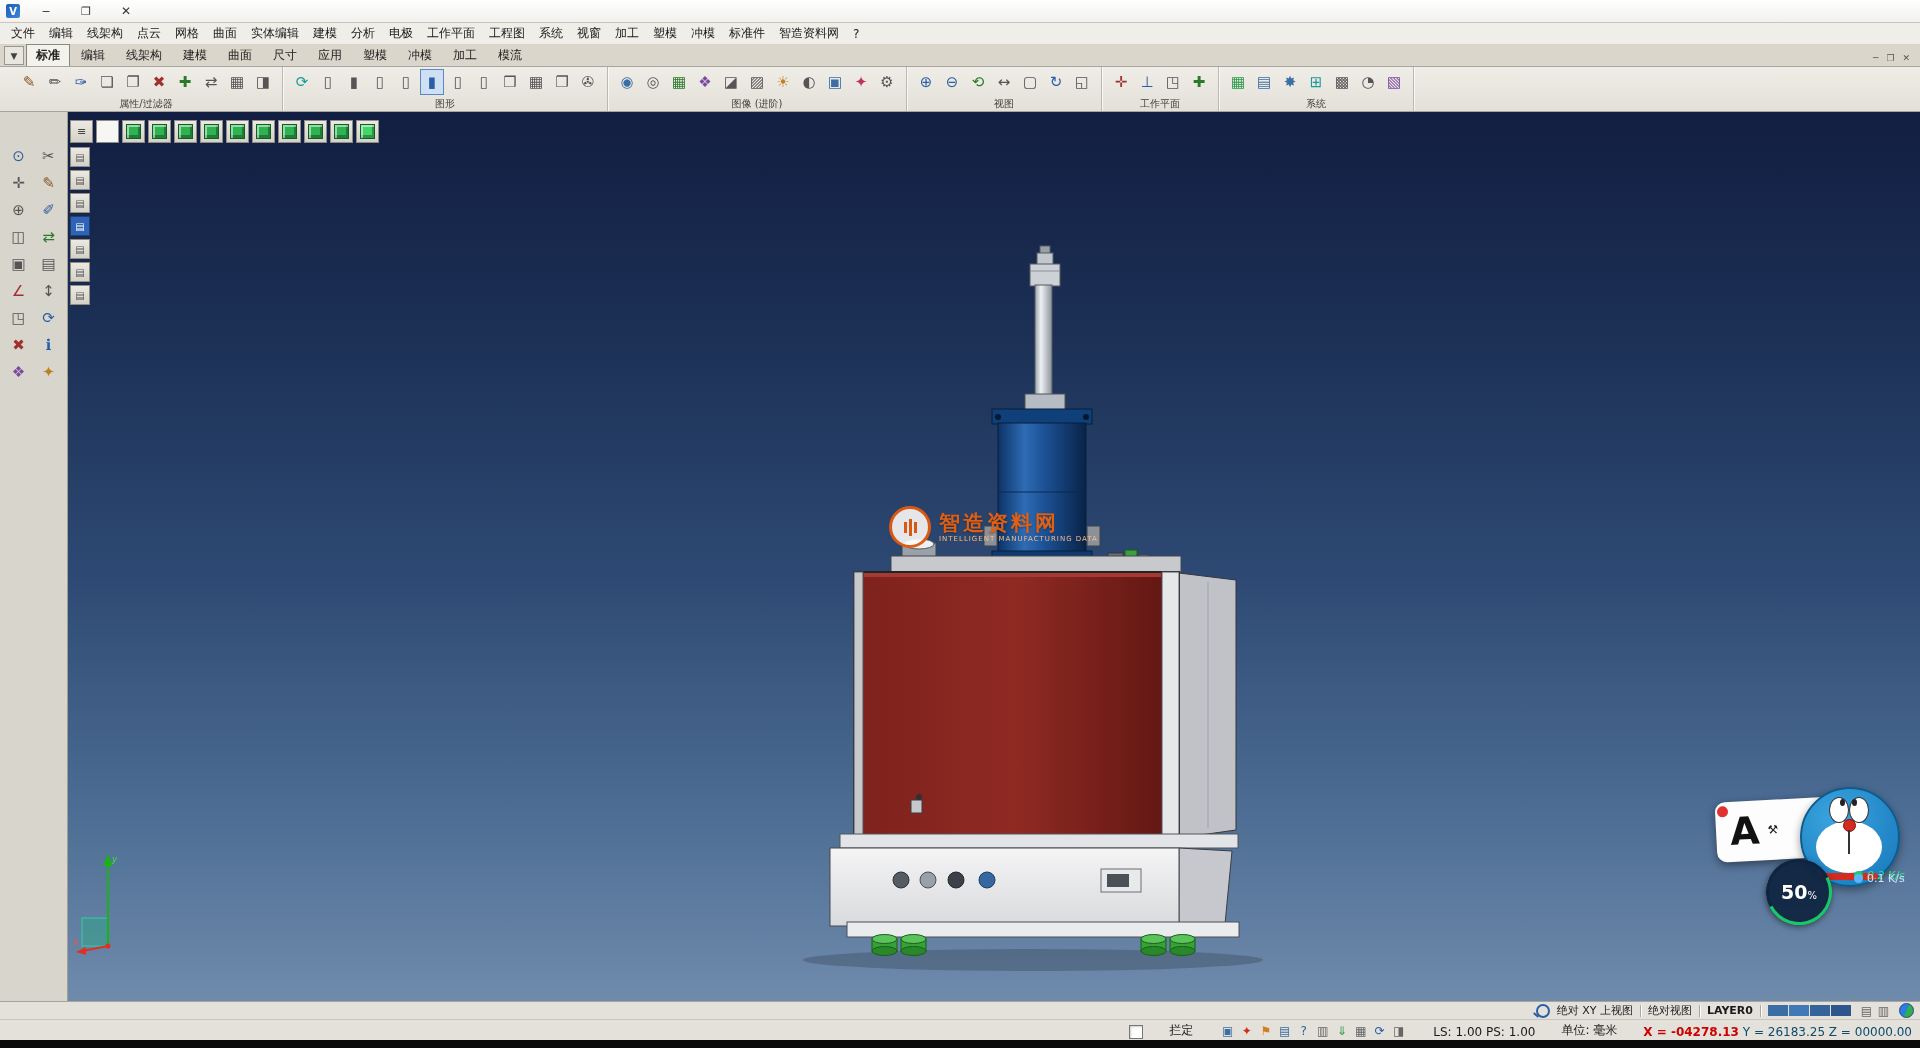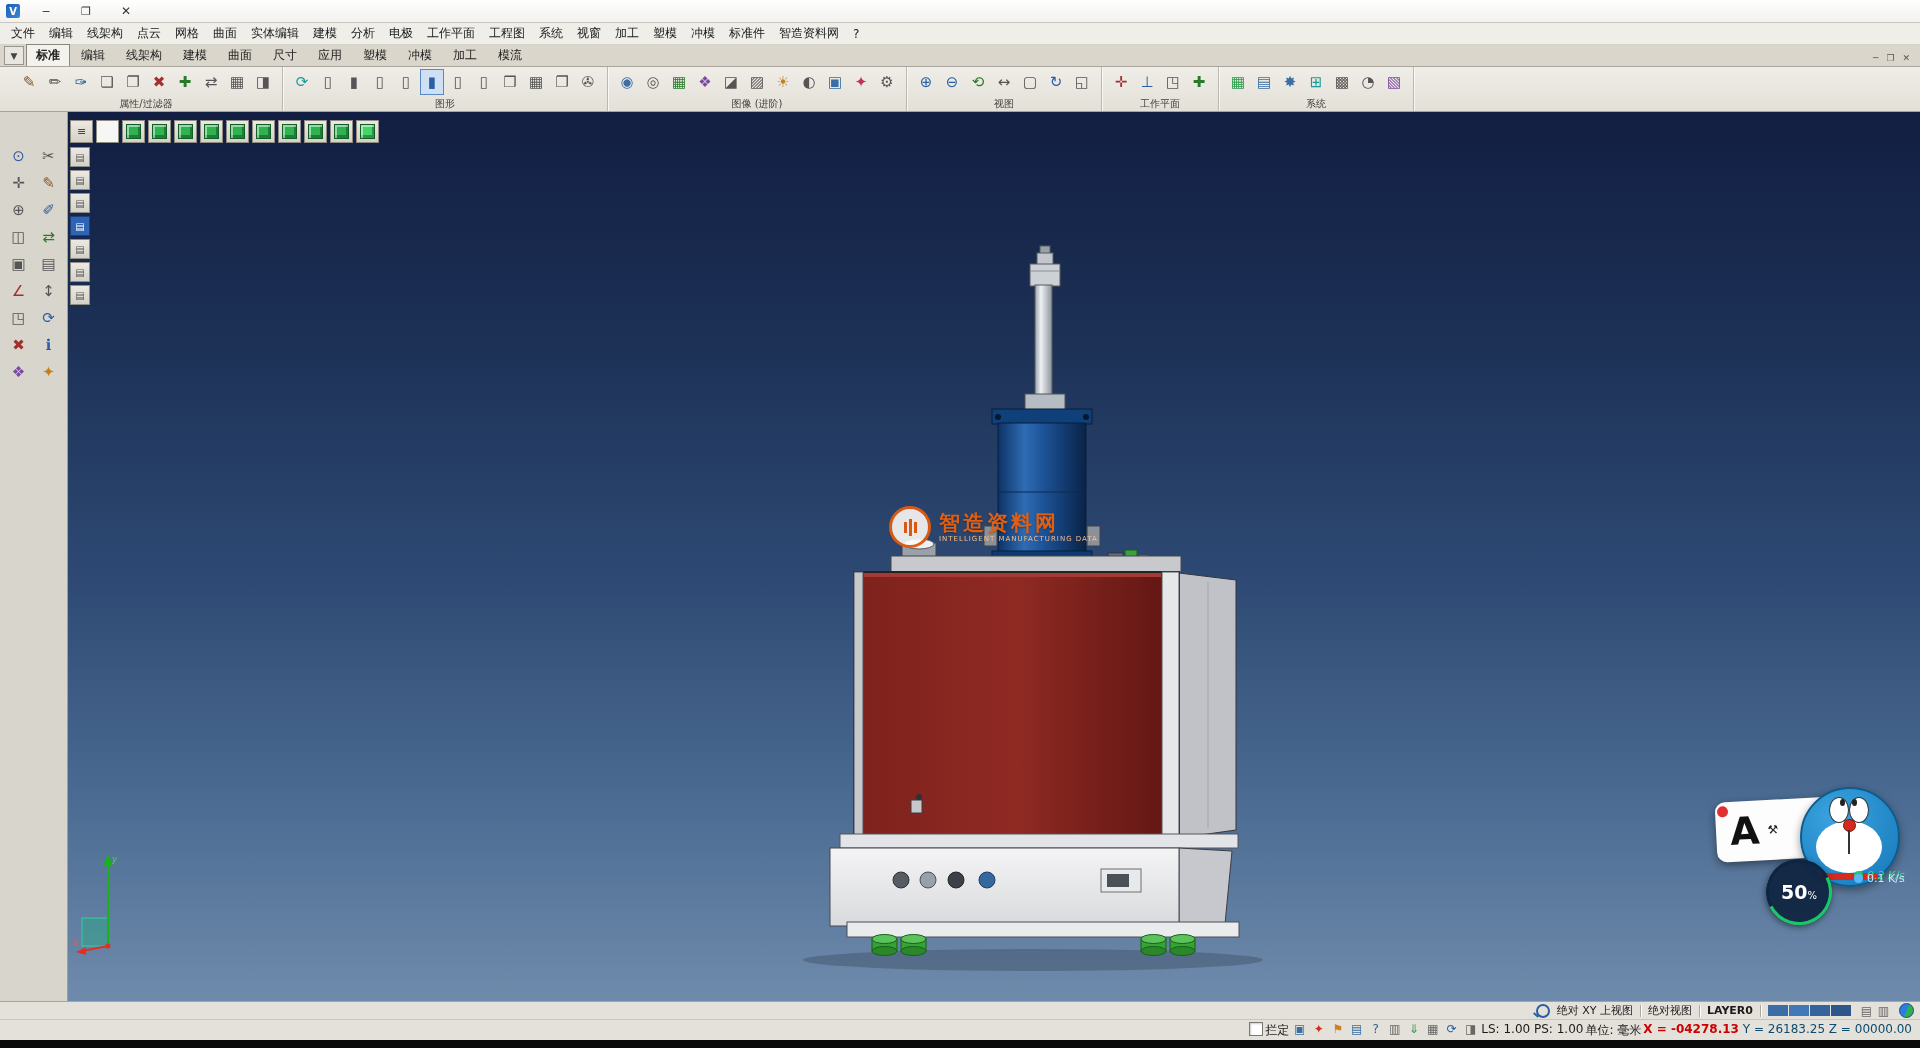--- a/index.html
+++ b/index.html
@@ -92,21 +92,21 @@
   .mag{width:10px;height:10px;border:2px solid #2a5fa5;border-radius:50%;position:relative;}
   .mag::after{content:"";position:absolute;left:-5px;top:8px;width:6px;height:2px;background:#2a5fa5;transform:rotate(40deg);}
   .vsep{width:1px;height:12px;background:#aaa79e;box-shadow:1px 0 0 #fff;}
   .sb-bold{font-weight:bold;}
   .sb-bars{display:flex;gap:1px;}
   .sb-bar{width:20px;height:11px;}
   .sb-ic{width:17px;height:15px;display:flex;align-items:center;justify-content:center;font-size:12px;}
   .sphere{width:13px;height:13px;border-radius:50%;background:linear-gradient(115deg,#2d7de0 50%,#2fae4f 50%);border:1px solid #1a4a7a;}
 
   .sb2{height:20px;background:#e4e1da;border-top:1px solid #c8c5be;display:flex;align-items:center;justify-content:flex-end;flex:0 0 auto;font-size:12px;}
-  .sb2-right{display:flex;align-items:flex-start;gap:2px;padding-right:8px;}
+  .sb2-right{display:flex;align-items:flex-end;gap:26px;padding-right:8px;}
   .chk{width:12px;height:12px;background:#fff;border:1px solid #7a776f;box-shadow:inset 1px 1px 2px rgba(0,0,0,.2);}
   .sb2-icons{display:flex;gap:2px;}
   .coordx{color:#cc0000;font-weight:bold;}
   .coordr{color:#0c4a6e;}
 
   .taskstrip{height:8px;background:#0a0a0a;flex:0 0 auto;}
 </style>
 </head>
 <body>
 

